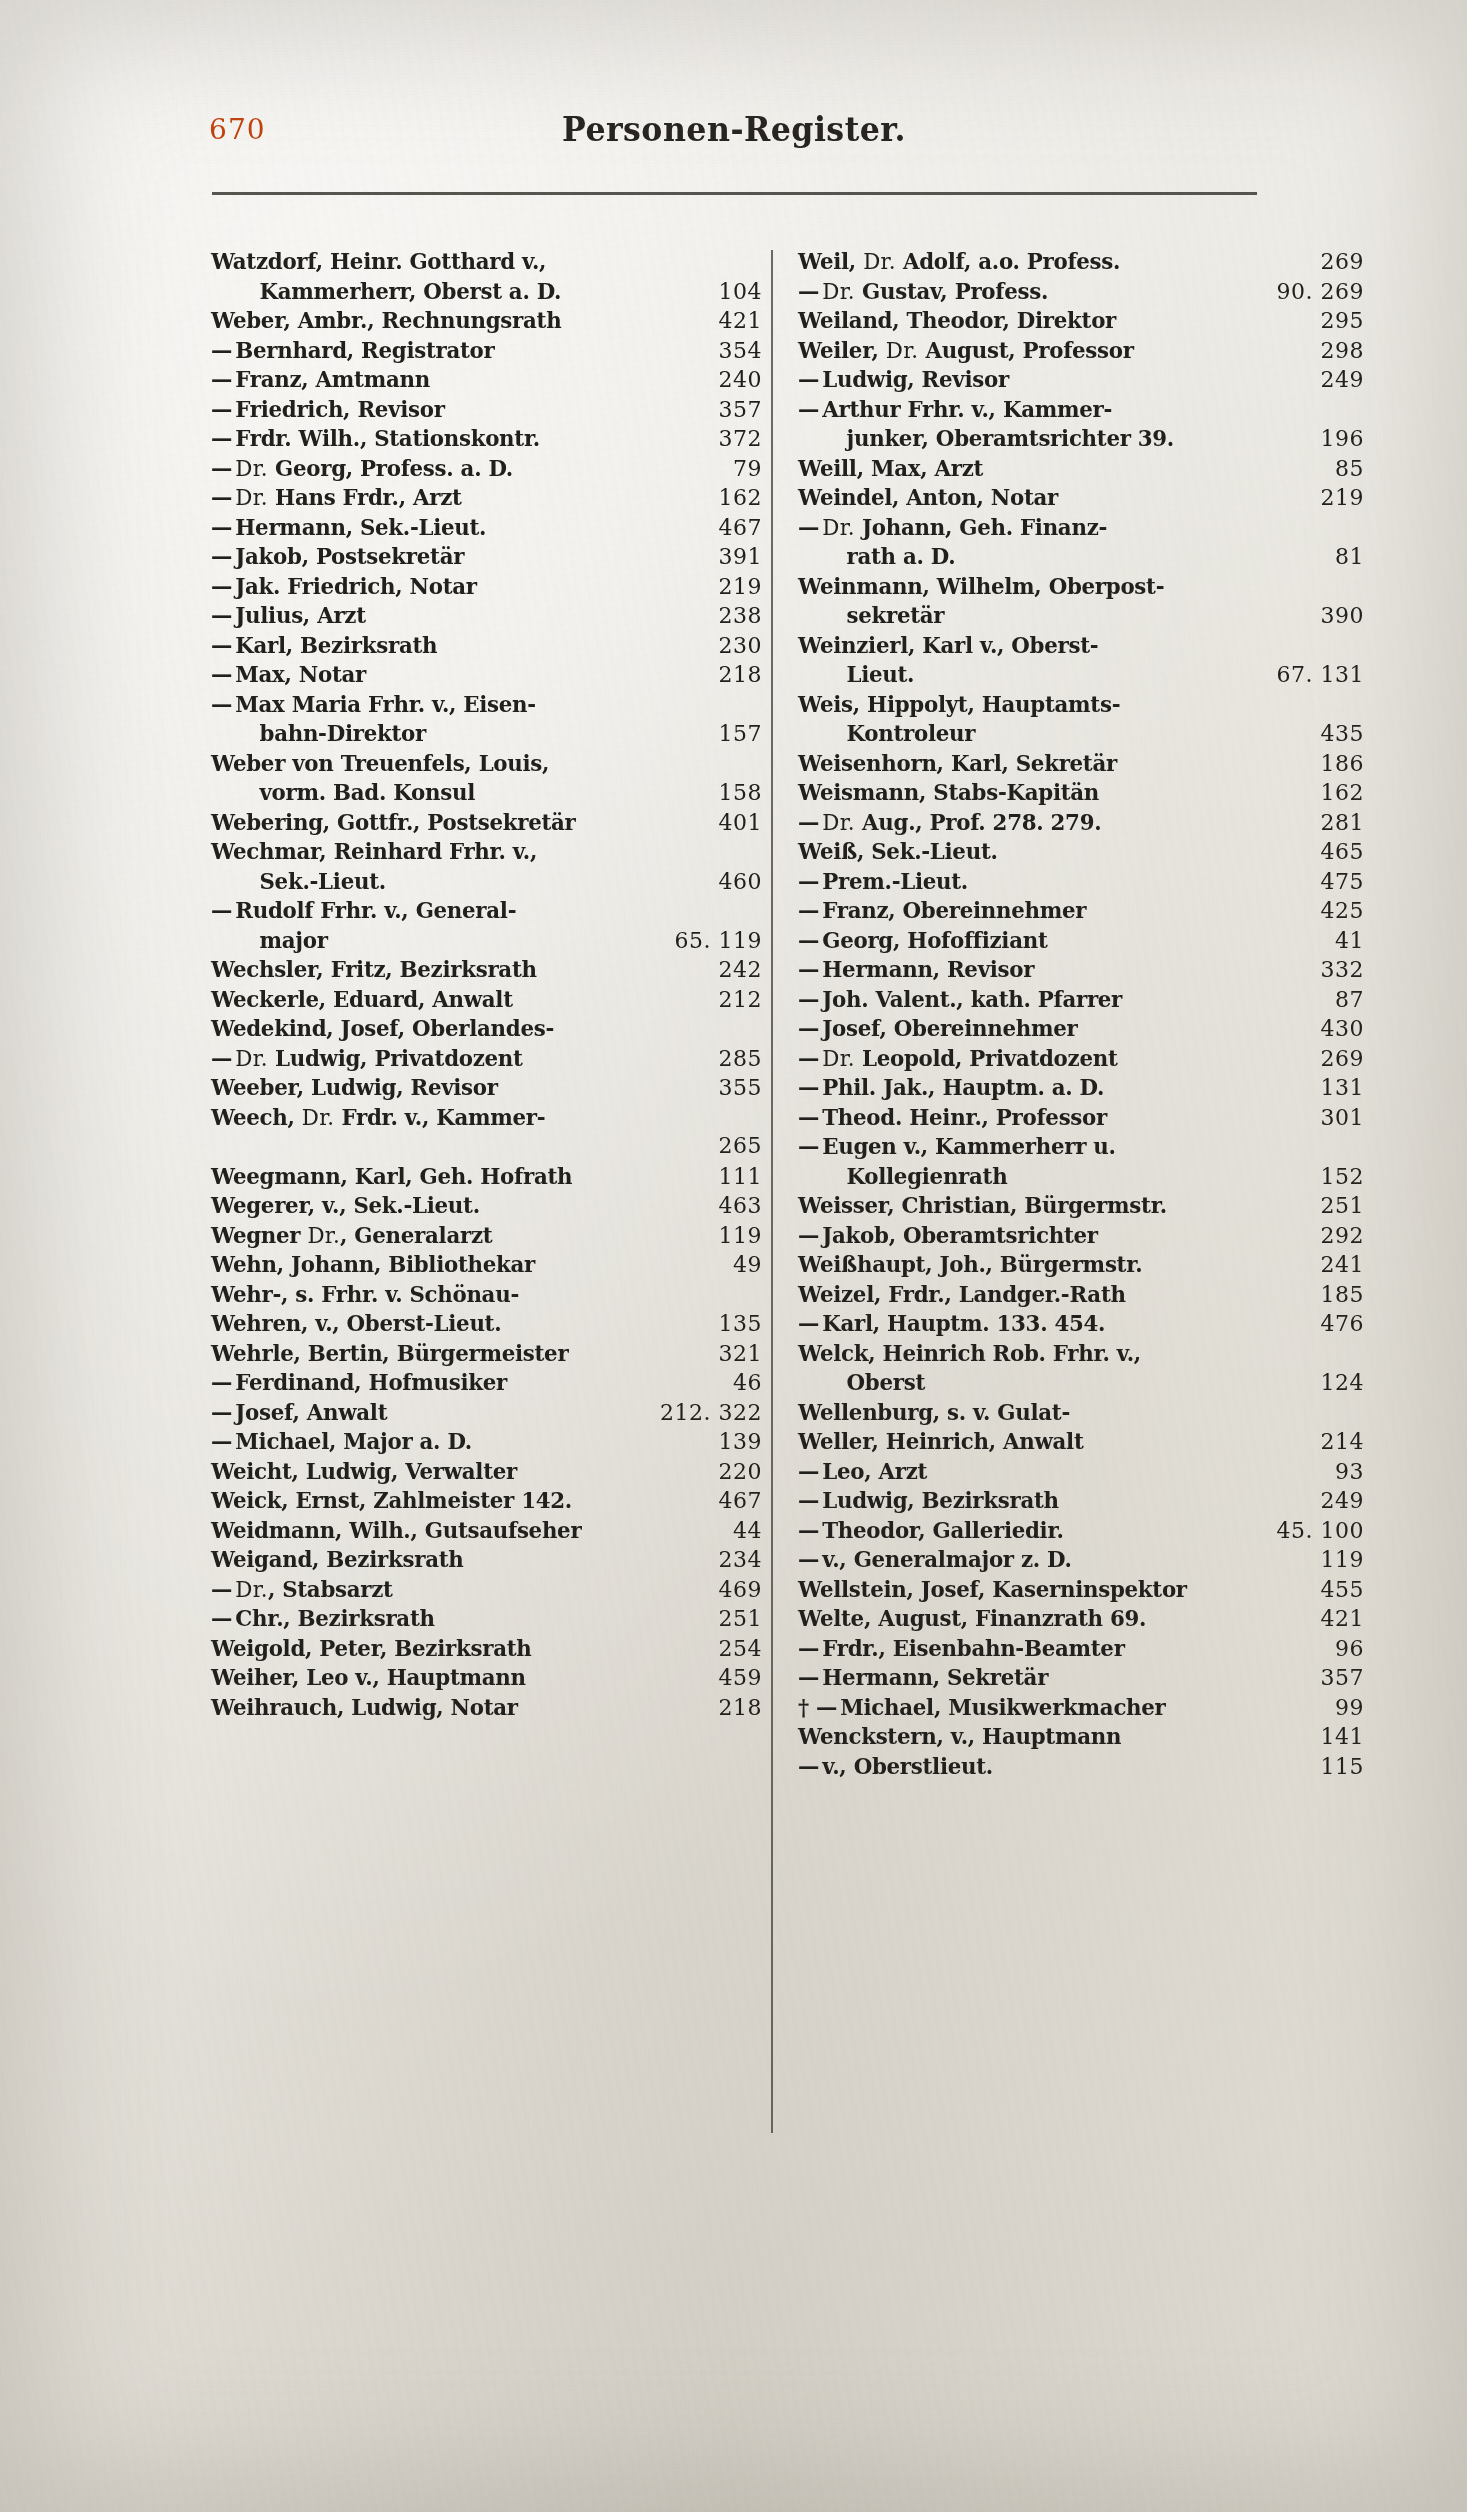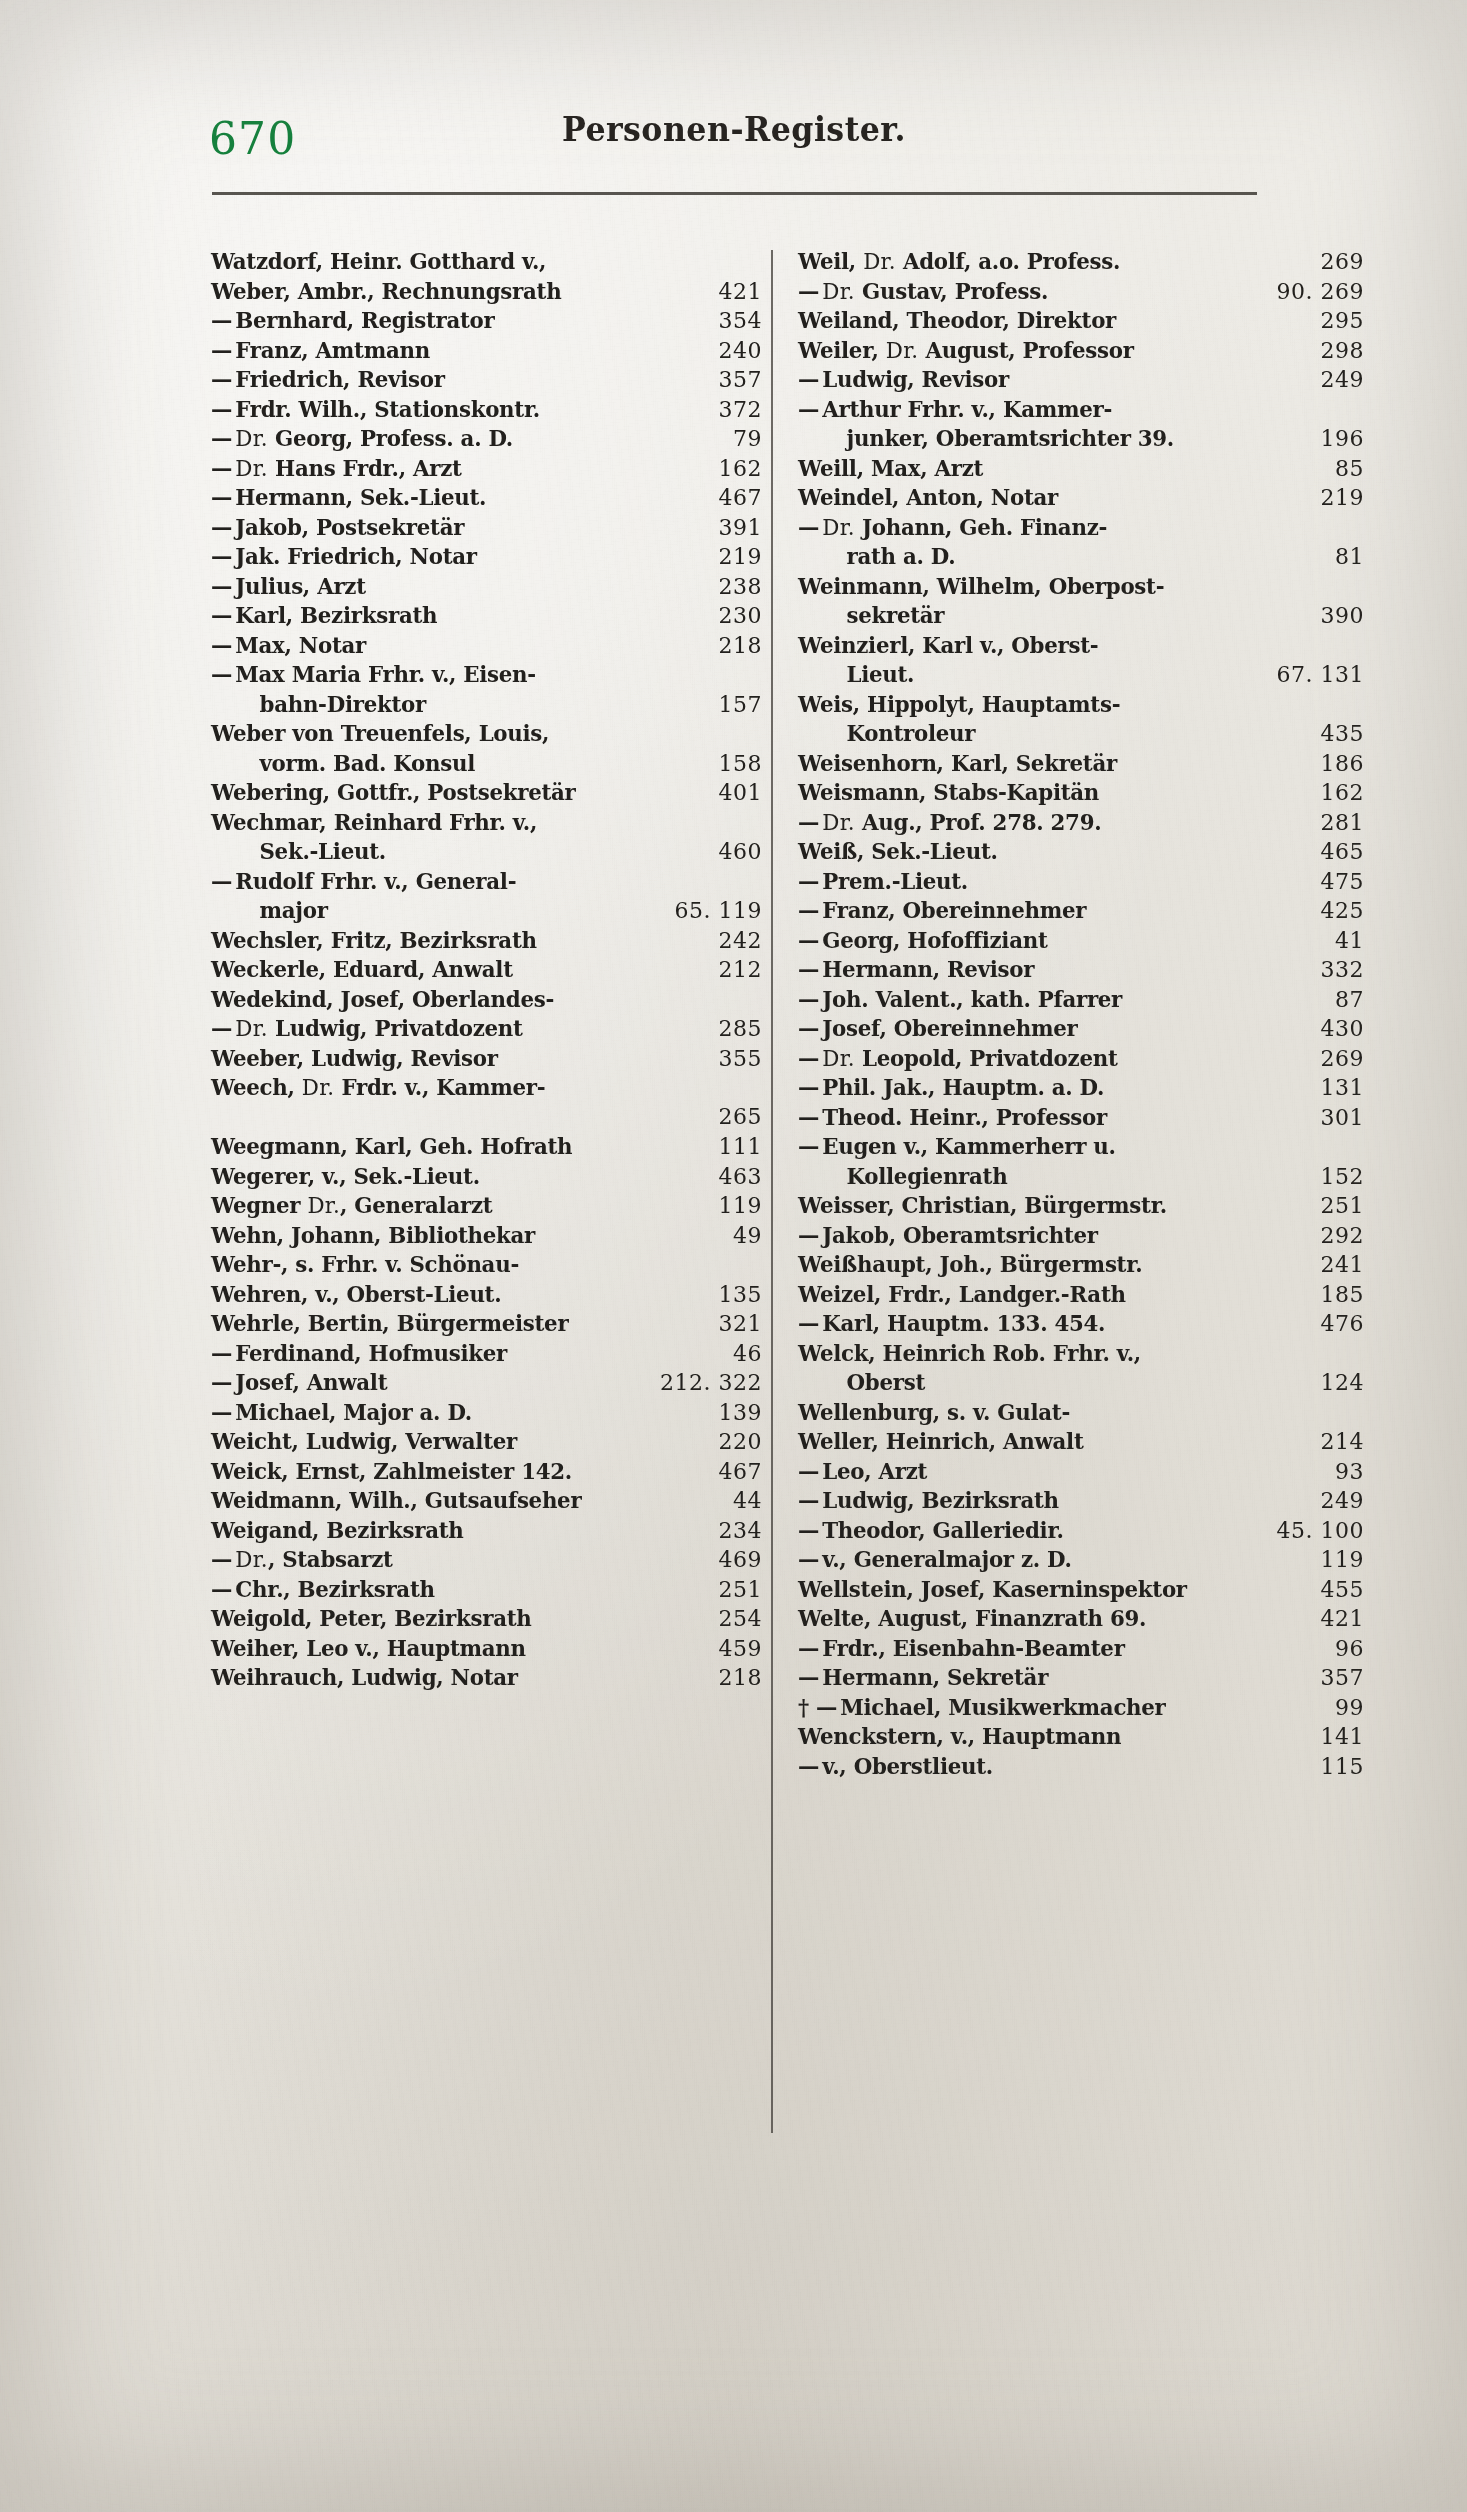--- a/index.html
+++ b/index.html
@@ -52,23 +52,23 @@
     left: 0;
     top: 109px;
     width: 100%;
     height: 65px;
   }
   .folio {
     position: absolute;
     left: 209px;
     top: 4.4px;
     font-family: "DejaVu Serif", serif;
-    font-size: 44px;
+    font-size: 28px;
     letter-spacing: 1.1px;
-    color: #15803d;
+    color: #c2410c;
   }
   .running-title {
     position: absolute;
     left: 0;
     top: 0;
     width: 100%;
     text-align: center;
     font-family: "DejaVu Serif", serif;
     font-size: 34px;
     font-weight: 700;
@@ -179,20 +179,24 @@
   <div class="rule"></div>
 
   <div class="col-divider"></div>
 
   <div class="columns">
     <div class="col col-left" id="col-left">
         <div class="line">
           <div class="txt fr"><span>Watzdorf, Heinr. Gotthard v.,</span></div>
           <div class="pg"></div>
         </div>
+        <div class="line indent">
+          <div class="txt fr"><span>Kammerherr, Oberst a. D.</span></div>
+          <div class="pg">104</div>
+        </div>
         <div class="line">
           <div class="txt fr"><span>Weber, Ambr., Rechnungsrath</span></div>
           <div class="pg">421</div>
         </div>
         <div class="line sub">
           <div class="txt fr"><span class="dash">—</span><span>Bernhard, Registrator</span></div>
           <div class="pg">354</div>
         </div>
         <div class="line sub">
           <div class="txt fr"><span class="dash">—</span><span>Franz, Amtmann</span></div>

